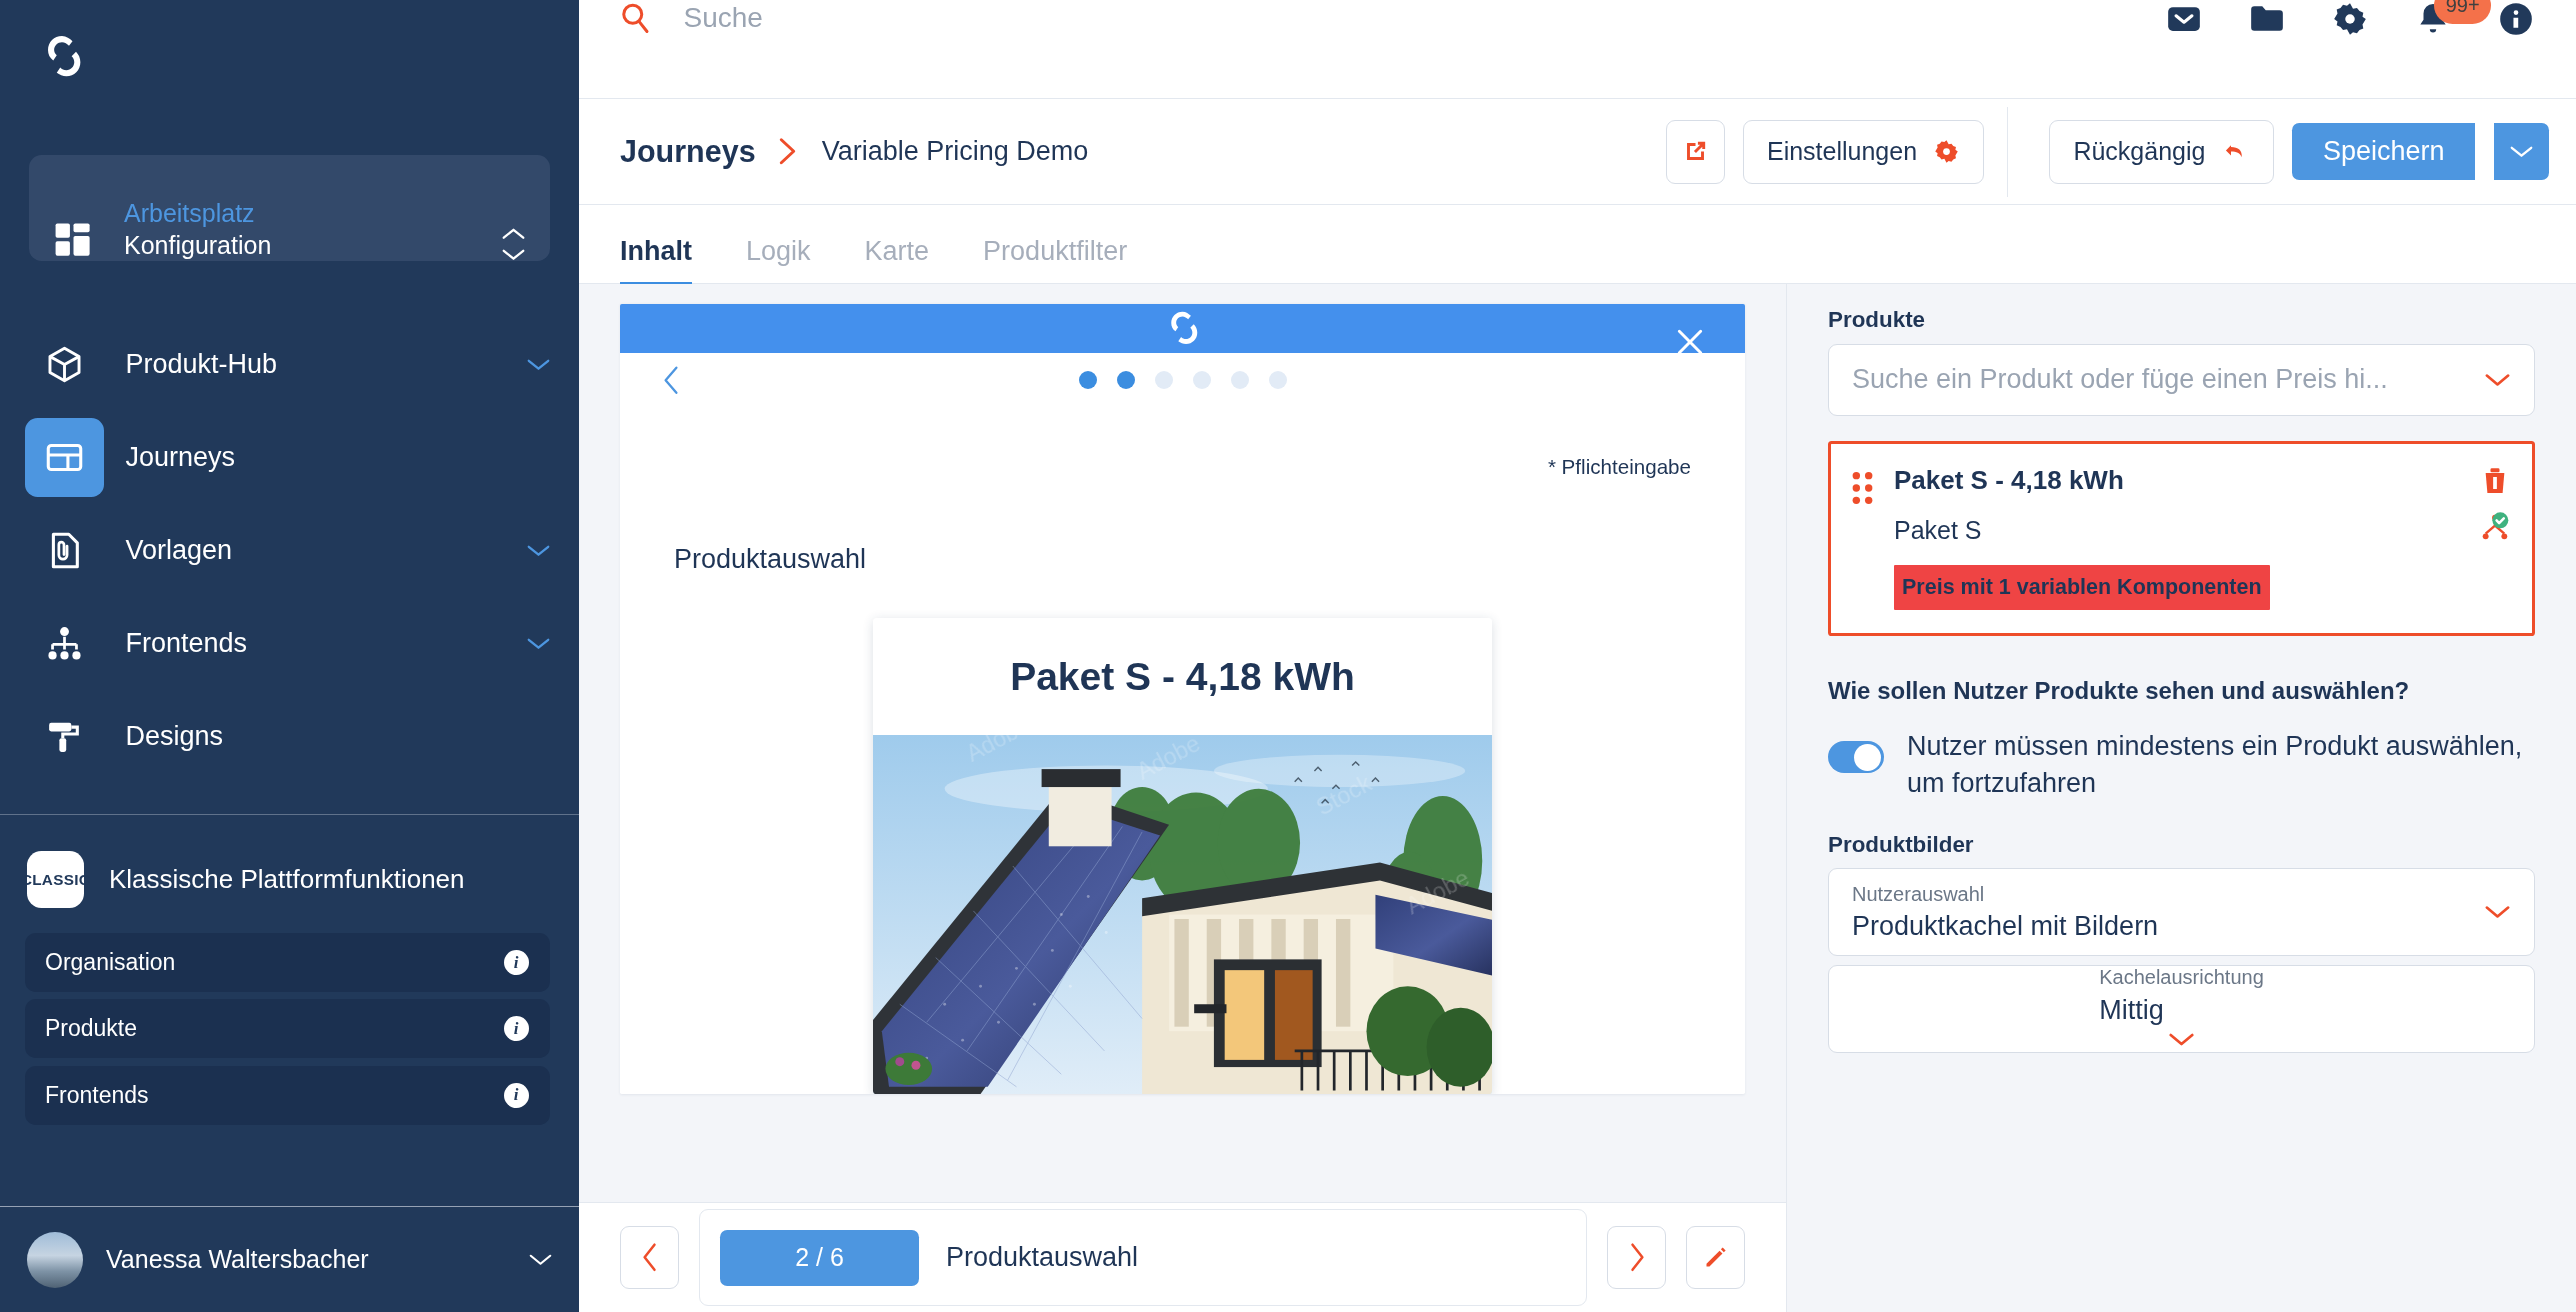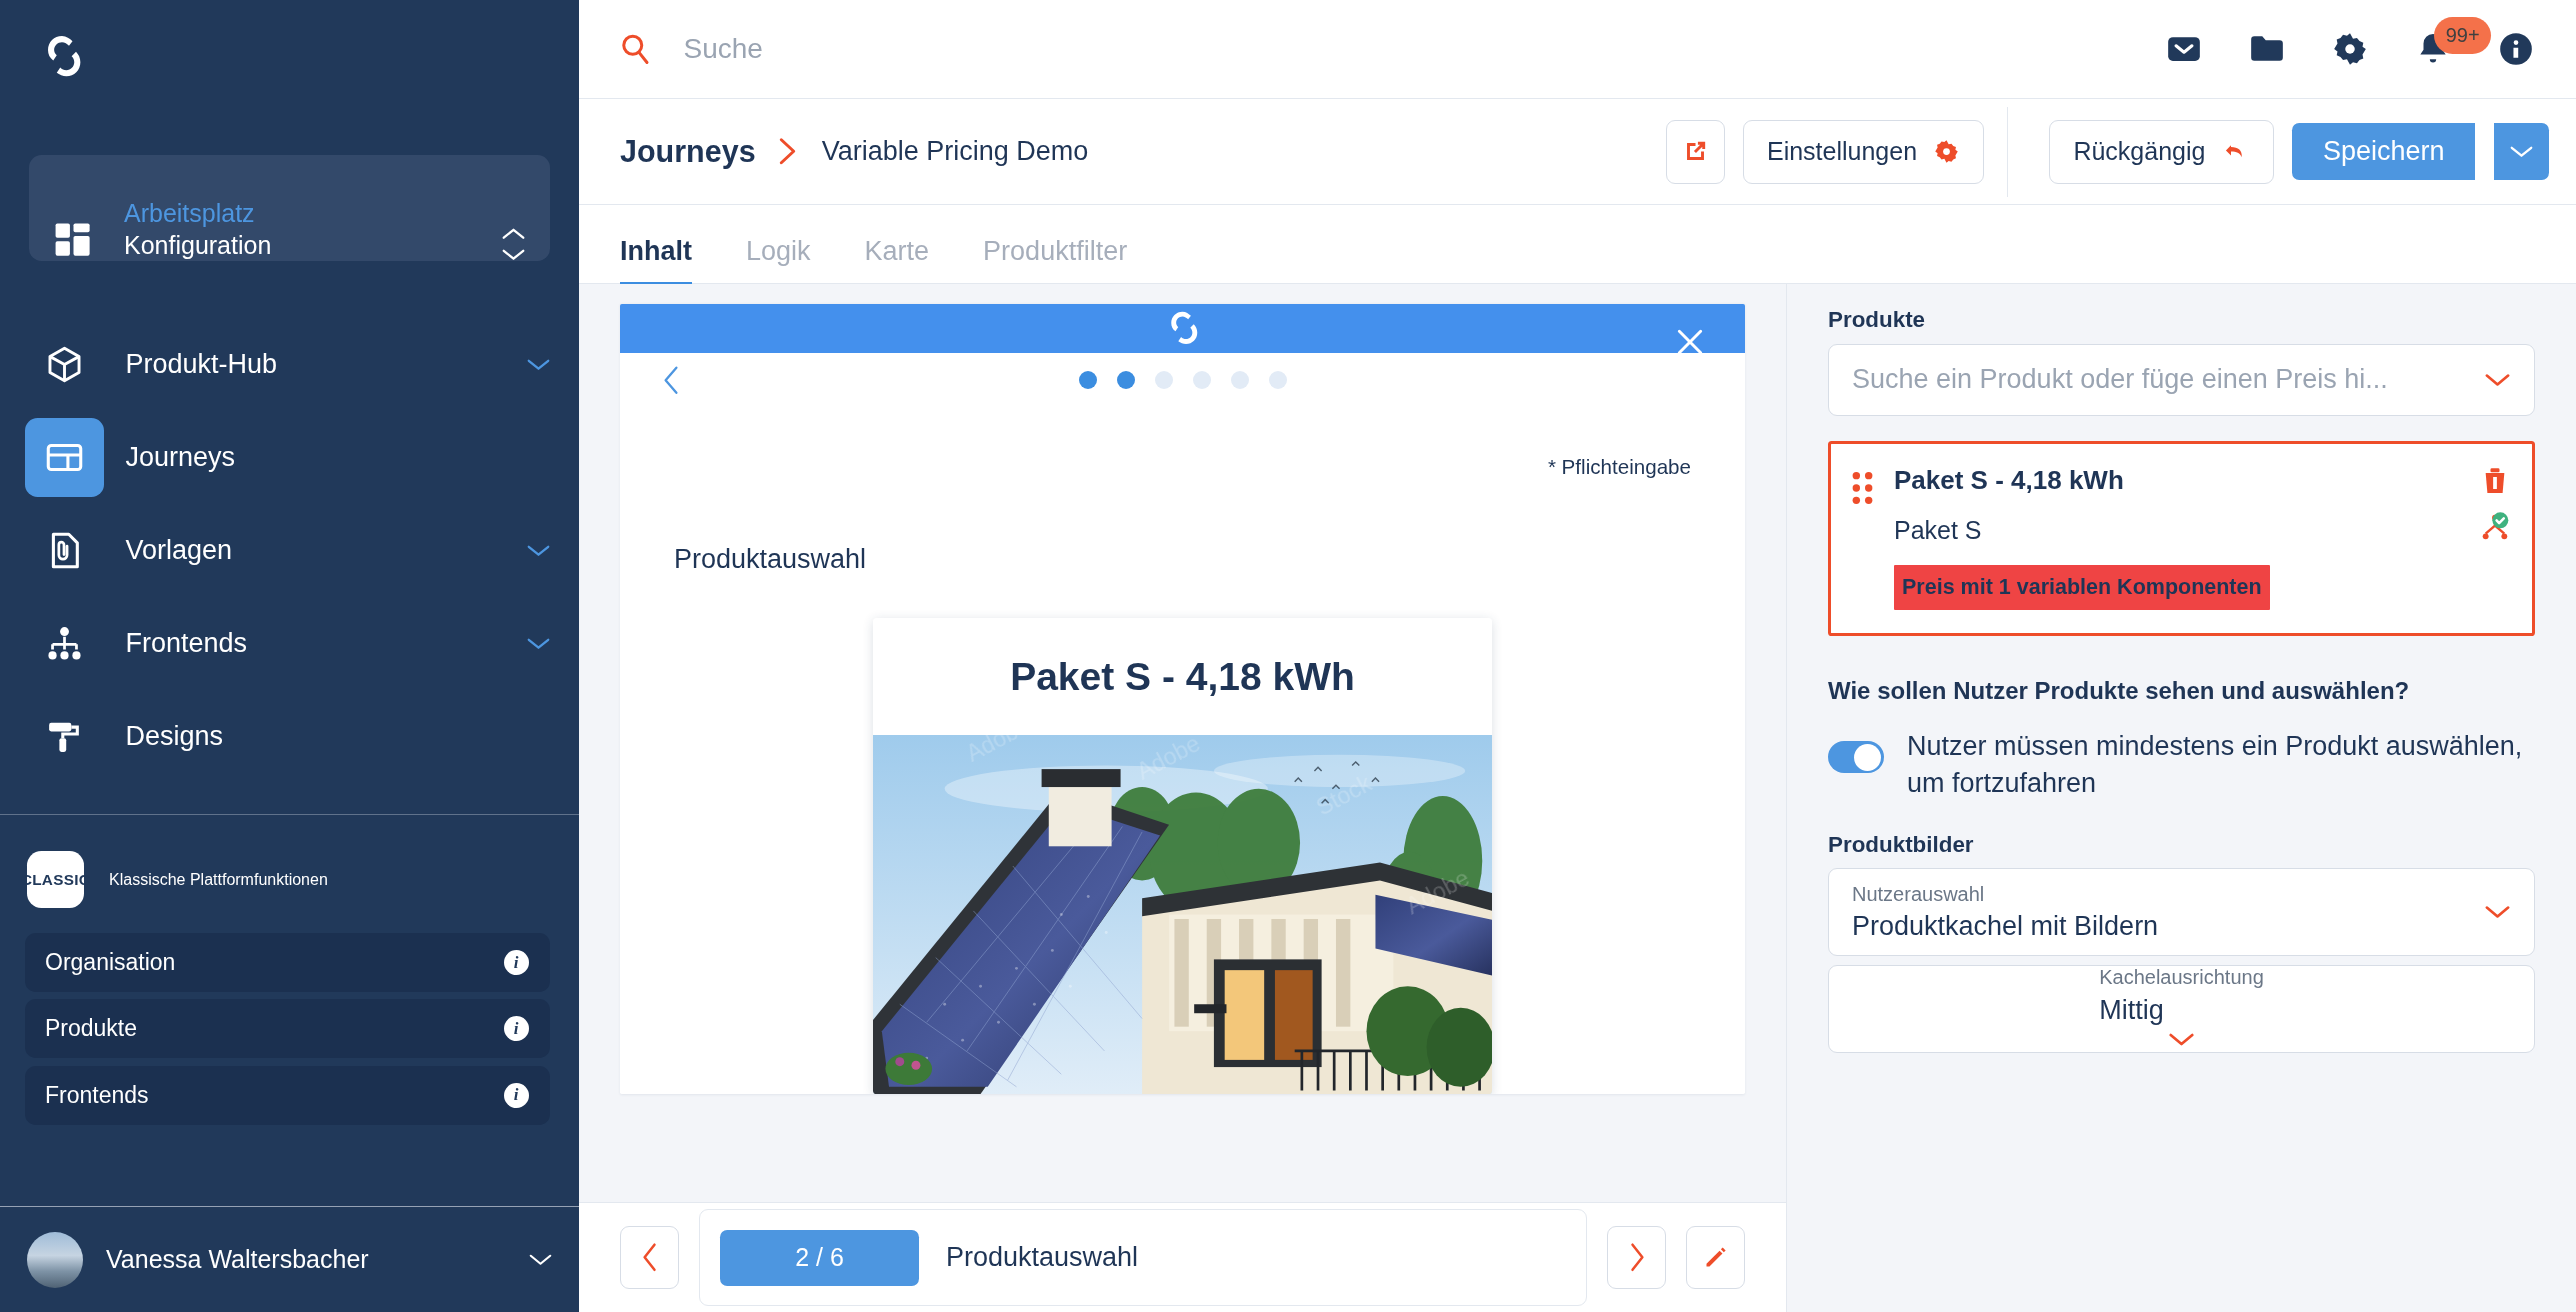--- a/index.html
+++ b/index.html
@@ -59,21 +59,21 @@
   .classic-head {
     display: flex; align-items: center;
     padding: 36px 0 0 27px;
   }
   .classic-badge {
     width: 57px; height: 57px; border-radius: 14.4px; background: #ffffff;
     color: #21395a; font-size: 15.3px; font-weight: 700;
     display: flex; align-items: center; justify-content: center;
     letter-spacing: 0.3px; flex: 0 0 57px;
   }
-  .classic-title { color: #fff; font-size: 16px; padding-left: 25px; }
+  .classic-title { color: #fff; font-size: 26px; padding-left: 25px; }
 
   .classic-list { padding: 25px 29px 0 25px; }
   .classic-item {
     background: #1b3050;
     border-radius: 10.8px;
     height: 59px; margin-bottom: 7.2px;
     display: flex; align-items: center; justify-content: space-between;
     padding: 0 21.5px 0 20px;
     cursor: pointer;
   }
@@ -96,21 +96,21 @@
     width: 56px; height: 56px; border-radius: 50%;
     background: linear-gradient(180deg,#9fbcd8 0%,#c6d4e2 42%,#7e93a6 70%,#4f6274 100%);
     flex: 0 0 56px;
   }
   .user-name { color: #fff; font-size: 25px; padding-left: 23px; flex: 1; white-space: nowrap; }
 
   
   .main { flex: 1; display: flex; flex-direction: column; min-width: 0; background:#fff; }
 
   .topbar {
-    height: 99px; display: flex; align-items: center;
+    height: 99px; display: flex; align-items: flex-start;
     border-bottom: 0.9px solid #e3e8ef; background: #fff;
   }
   .search-wrap { display: flex; align-items: center; flex: 1; padding-left: 38px; cursor: text; }
   .search-ico { width: 36px; height: 36px; }
   .search-input {
     border: none; outline: none; background: transparent;
     font-family: "Liberation Sans", sans-serif;
     font-size: 28px; color: #9aa4b2; padding-left: 30.5px; width: 539px;
   }
   .search-input::placeholder { color: #9aa4b2; }

